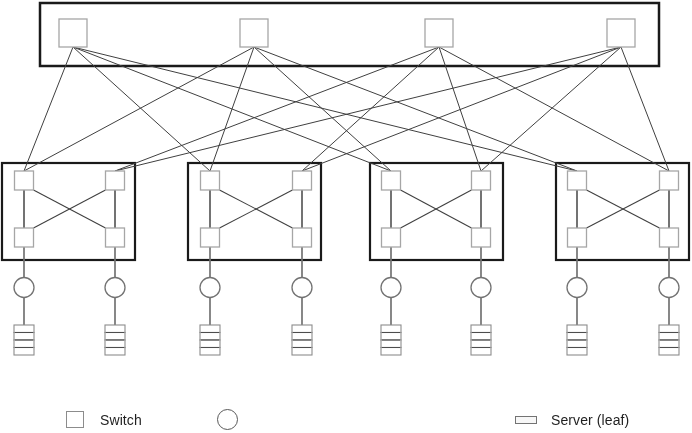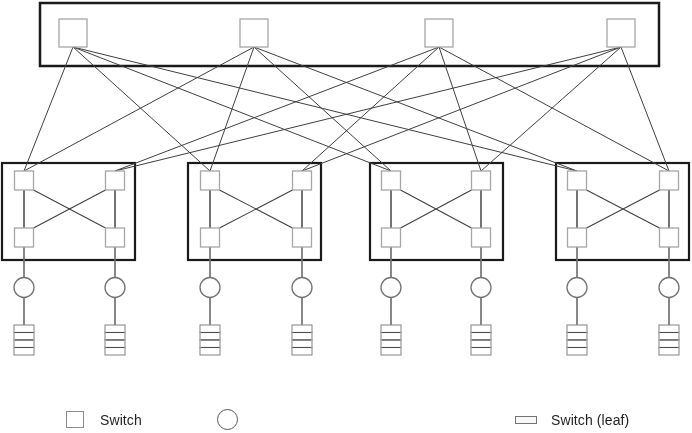--- a/index.html
+++ b/index.html
@@ -162,17 +162,17 @@
   <div class="legend">
     <div class="legend-item" style="left:66px">
       <span class="lg-icon lg-square"></span>
       <span class="lg-label">Switch</span>
     </div>
     <div class="legend-item" style="left:217px">
       <span class="lg-icon lg-circle"></span>
     </div>
     <div class="legend-item" style="left:515px">
       <span class="lg-icon lg-server"></span>
-      <span class="lg-label">Switch (leaf)</span>
+      <span class="lg-label">Server (leaf)</span>
     </div>
   </div>
 
 </div>
 
 </body></html>

